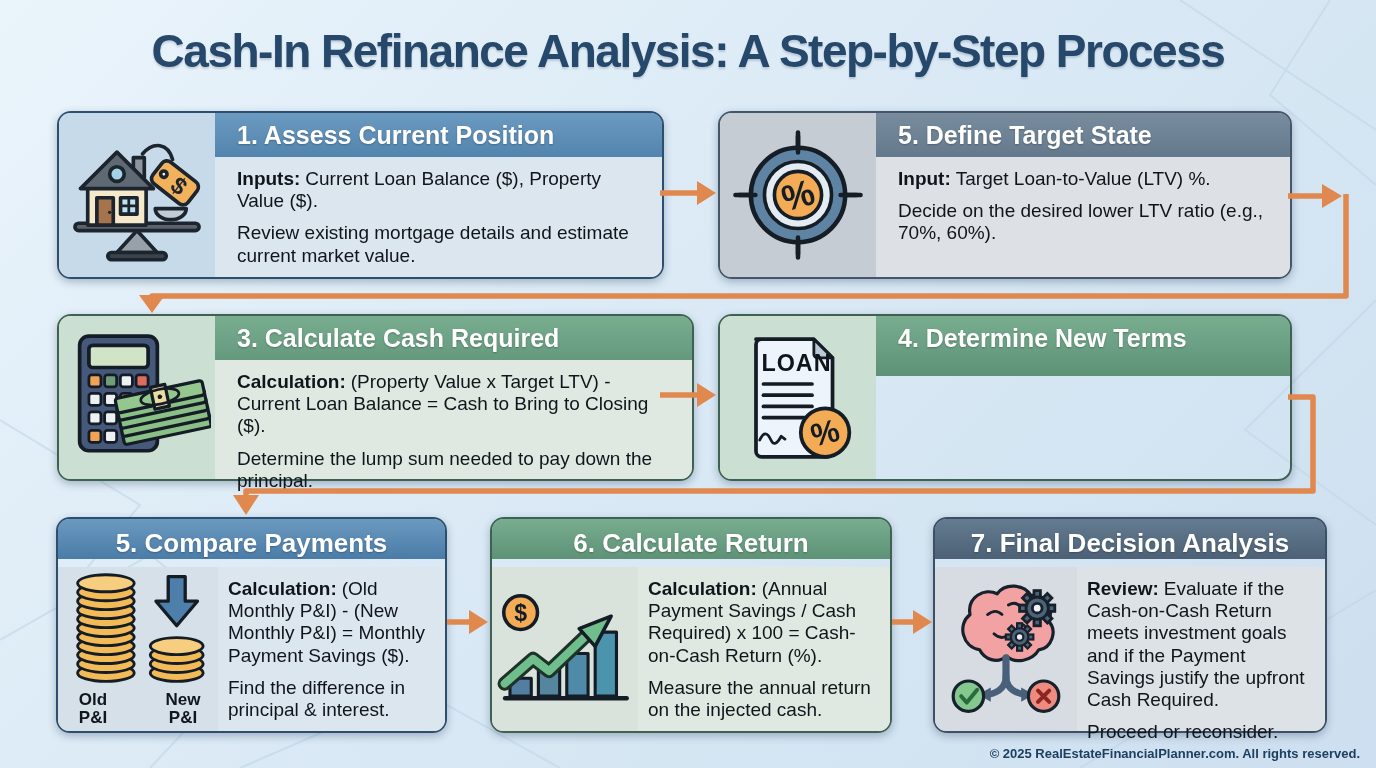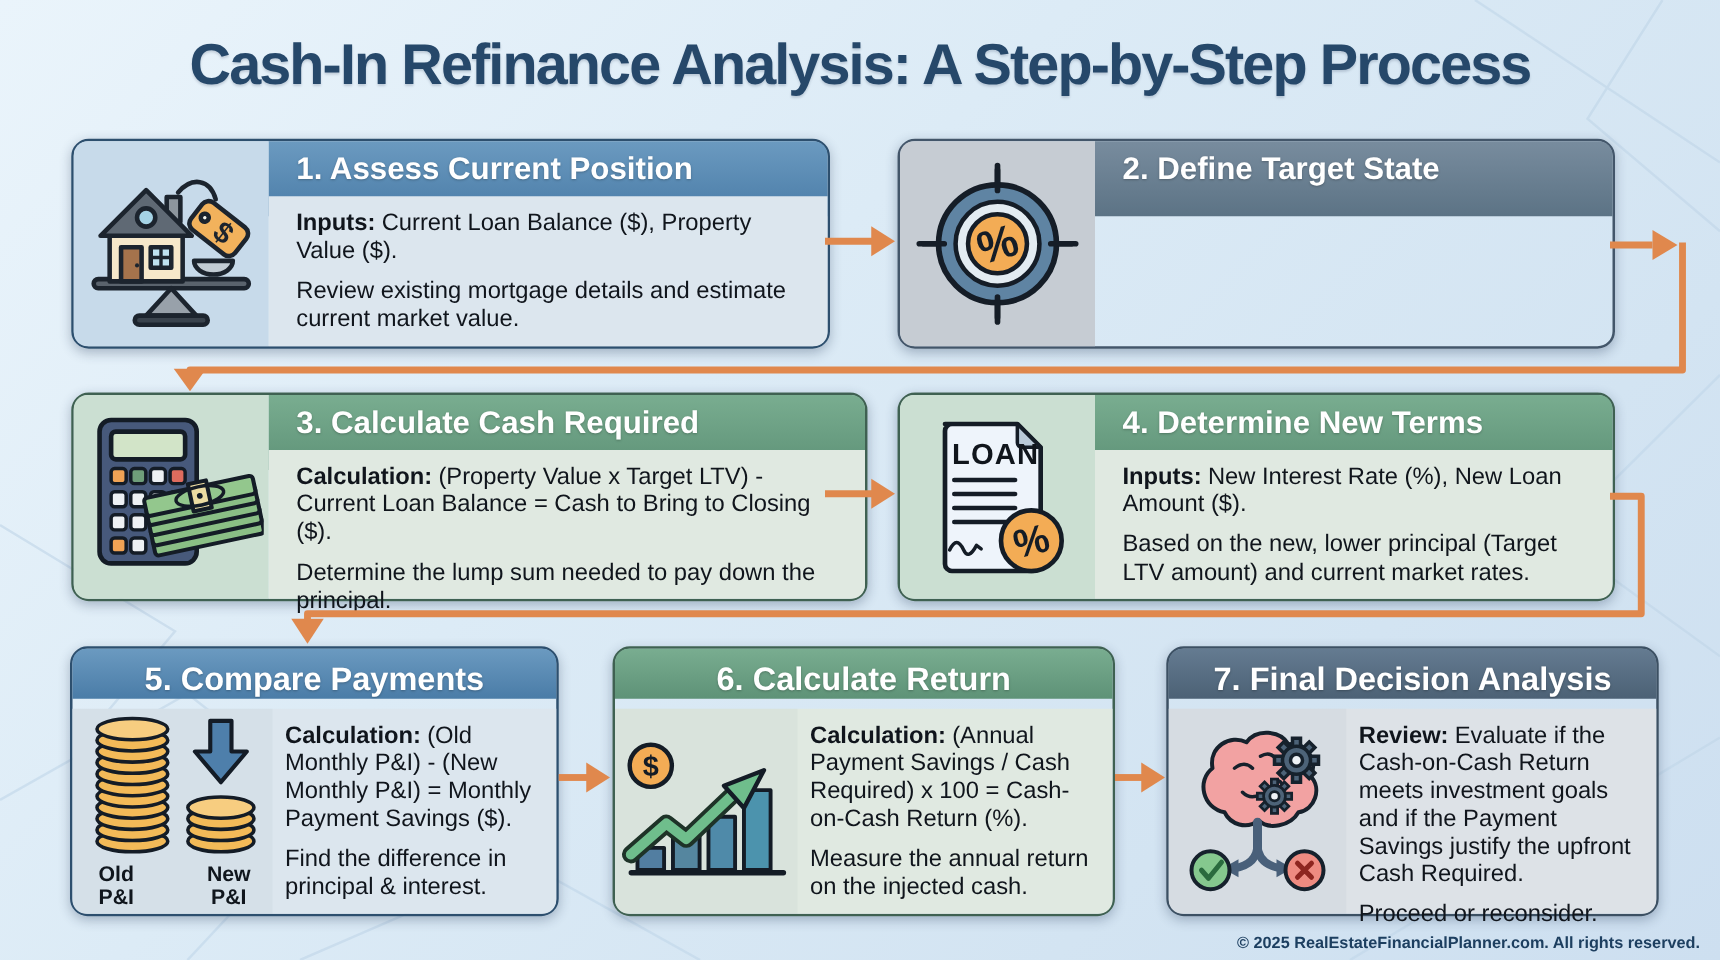--- a/index.html
+++ b/index.html
@@ -111,21 +111,25 @@
         <g stroke="#151d27" stroke-linecap="round">
           <path d="M75 6 V144 M6 75 H144" stroke-width="5" fill="none"></path>
           <circle cx="75" cy="75" r="52" fill="#5f84a3" stroke-width="5"></circle>
           <circle cx="75" cy="75" r="37" fill="#e3ecf2" stroke-width="4"></circle>
           <circle cx="75" cy="75" r="26" fill="#f3ac55" stroke-width="4"></circle>
           <text x="75" y="89" text-anchor="middle" font-size="40" font-weight="bold" fill="#151d27" stroke="none" transform="rotate(-16 75 75)">%</text>
           <path d="M75 10 V28 M75 122 V140 M10 75 H28 M122 75 H140" stroke-width="5" fill="none"></path>
         </g>
       </svg>
     </div>
-    <div class="hdr">2. Define Target State</div>
+    <div class="hdr">5. Define Target State</div>
+    <div class="bodytxt">
+      <p><span class="lead">Input:</span><span>Target Loan-to-Value (LTV) %.</span></p>
+      <p>Decide on the desired lower LTV ratio (e.g., 70%, 60%).</p>
+    </div>
   </div>
 
   <div class="box typeA c-green" style="left:57px;top:314px;width:603px;height:163px;padding-left:30px;">
     <div class="iconpanel">
       <svg width="148" height="140" viewBox="0 0 160 150">
         <g stroke="#141c26" stroke-width="4" stroke-linejoin="round">
           <rect x="18" y="8" width="84" height="124" rx="10" fill="#47597b"></rect>
           <rect x="28" y="18" width="64" height="24" rx="4" fill="#d2e4c8"></rect>
           <g stroke-width="3">
             <rect x="28" y="50" width="13" height="13" rx="3" fill="#f0a355"></rect>
@@ -174,24 +178,20 @@
             <rect x="36" y="82" width="56" height="4" rx="2"></rect>
             <rect x="36" y="94" width="56" height="4" rx="2"></rect>
           </g>
           <path d="M34 120 q6 -13 12 0 q4 9 11 -4 l4 3" fill="none" stroke-width="3" stroke-linecap="round"></path>
           <circle cx="104" cy="112" r="26" fill="#f3ac55"></circle>
           <text x="104" y="124" text-anchor="middle" font-size="34" font-weight="bold" fill="#141c26" stroke="none" transform="rotate(-14 104 112)">%</text>
         </g>
       </svg>
     </div>
     <div class="hdr">4. Determine New Terms</div>
-    <div class="bodytxt">
-      <p><span class="lead">Inputs:</span><span>New Interest Rate (%), New Loan Amount ($).</span></p>
-      <p>Based on the new, lower principal (Target LTV amount) and current market rates.</p>
-    </div>
   </div>
 
   <div class="box typeB c-blue" style="left:56px;top:517px;width:387px;height:212px;">
     <div class="hdr">5. Compare Payments</div>
     <div class="bodyrow">
       <div class="iconcol" style="width:160px;">
         <svg width="152" height="118" viewBox="0 0 160 125">
           <g stroke="#141c26" stroke-width="3">
             <g fill="#f3ba58">
               <ellipse cx="46" cy="108" rx="30" ry="9"></ellipse>

